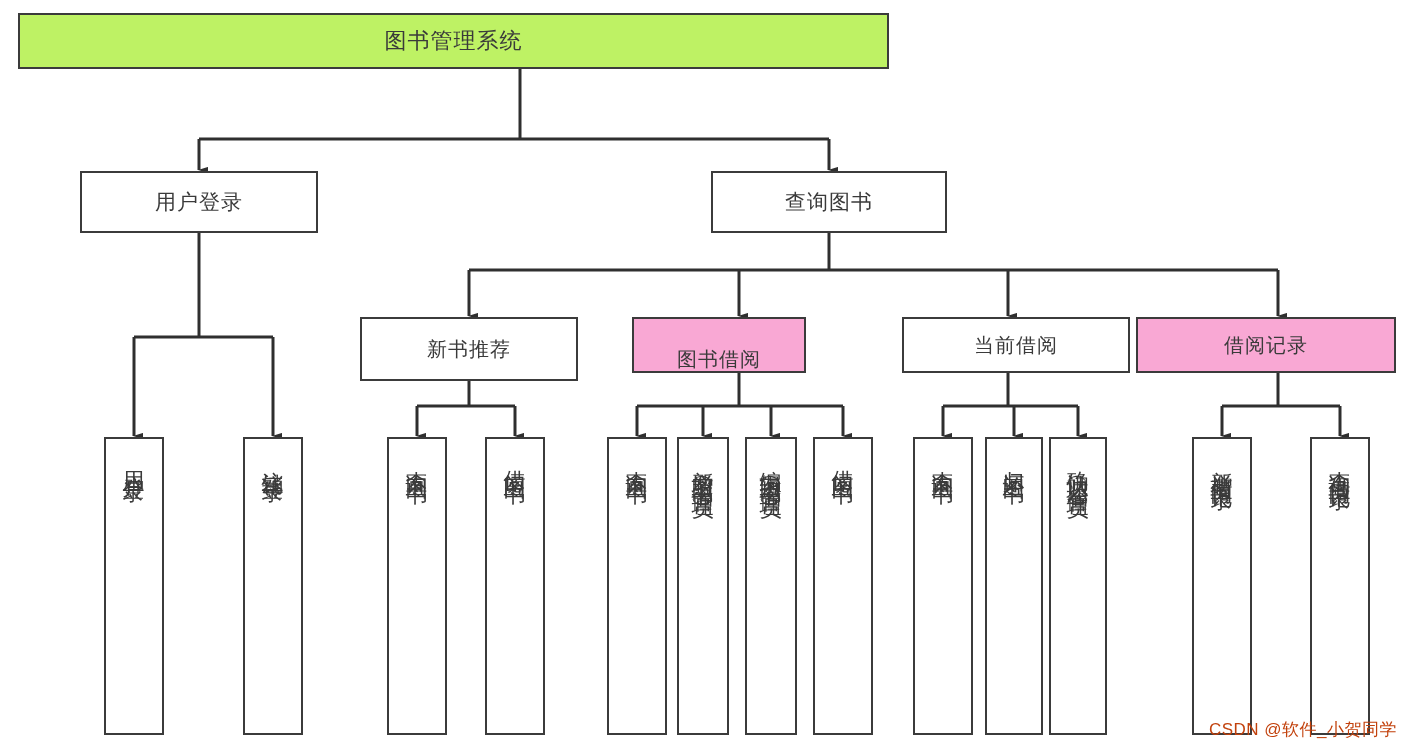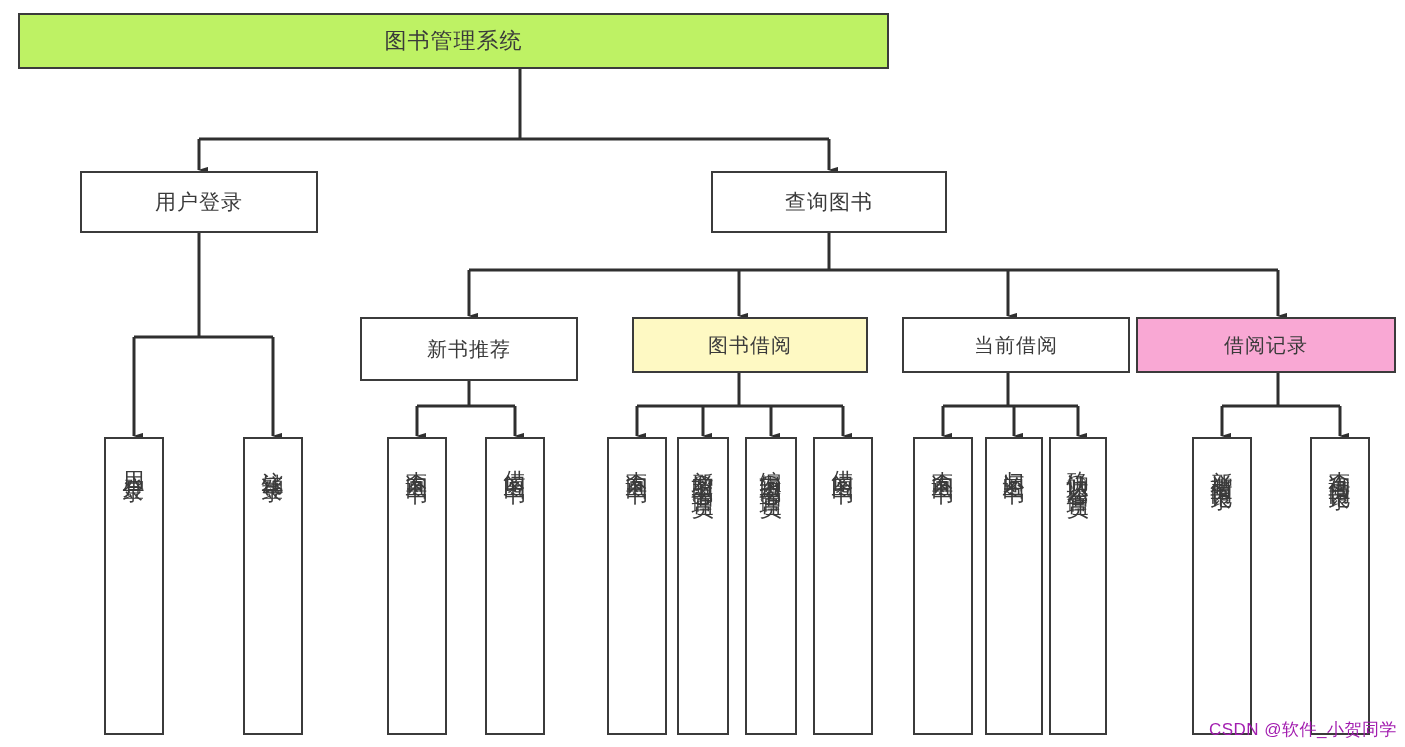--- a/index.html
+++ b/index.html
@@ -6,21 +6,21 @@
   body{width:1405px;height:747px;font-family:"Liberation Sans","DejaVu Sans",sans-serif;overflow:hidden;}
   #diagram-root{position:relative;width:1405px;height:747px;background:#fff;}
   svg.connectors{position:absolute;left:0;top:0;width:1405px;height:747px;pointer-events:none;}
   .node{position:absolute;box-sizing:border-box;background:#ffffff;border:2px solid #3b3b3b;display:flex;align-items:center;justify-content:center;}
   .node-label{color:#3a3a3a;font-size:21px;line-height:1.15;letter-spacing:1px;white-space:nowrap;text-align:center;}
   .node.vertical{align-items:flex-start;padding-top:14px;}
   .node.vertical .node-label{writing-mode:vertical-rl;text-orientation:upright;font-size:22px;letter-spacing:4px;line-height:1.05;white-space:nowrap;}
   .node.root .node-label{font-size:22px;}
   .node.level1 .node-label{font-size:21px;}
   .node.level2 .node-label{font-size:20px;}
-  #watermark{position:absolute;right:8px;bottom:6px;color:#a21caf;font-size:17px;letter-spacing:.5px;white-space:nowrap;}
+  #watermark{position:absolute;right:8px;bottom:6px;color:#c2410c;font-size:17px;letter-spacing:.5px;white-space:nowrap;}
 </style>
 </head>
 <body>
 
 <div id="diagram-root">
   <svg class="connectors" viewBox="0 0 1405 747" xmlns="http://www.w3.org/2000/svg">
     <defs>
       <marker id="arrowhead" markerWidth="10" markerHeight="12" refX="3.2" refY="9.4" orient="auto" markerUnits="userSpaceOnUse">
         <path d="M0,0 L6.4,0 L3.2,10.4 Z" fill="#2f2f2f"></path>
       </marker>
@@ -68,21 +68,21 @@
       </div>
       <div class="node level1" style="left: 80px; top: 171px; width: 238px; height: 62px; border-color: rgb(59, 59, 59); background: rgb(255, 255, 255);">
         <div class="node-label" style="color: rgb(58, 58, 58);">用户登录</div>
       </div>
       <div class="node level1" style="left: 711px; top: 171px; width: 236px; height: 62px; border-color: rgb(59, 59, 59); background: rgb(255, 255, 255);">
         <div class="node-label" style="color: rgb(58, 58, 58);">查询图书</div>
       </div>
       <div class="node level2" style="left: 360px; top: 317px; width: 218px; height: 64px; border-color: rgb(59, 59, 59); background: rgb(255, 255, 255);">
         <div class="node-label" style="color: rgb(58, 58, 58);">新书推荐</div>
       </div>
-      <div class="node level2" style="left: 632px; top: 317px; width: 236px; height: 56px; border-color: rgb(59, 59, 59); background: #fef9c3;">
+      <div class="node level2" style="left: 632px; top: 317px; width: 174px; height: 56px; border-color: rgb(59, 59, 59); background: #f9a8d4; align-items: flex-end;">
         <div class="node-label" style="color: rgb(58, 58, 58);">图书借阅</div>
       </div>
       <div class="node level2" style="left: 902px; top: 317px; width: 228px; height: 56px; border-color: rgb(59, 59, 59); background: rgb(255, 255, 255);">
         <div class="node-label" style="color: rgb(58, 58, 58);">当前借阅</div>
       </div>
       <div class="node level2" style="left: 1136px; top: 317px; width: 260px; height: 56px; border-color: rgb(59, 59, 59); background: #f9a8d4;">
         <div class="node-label" style="color: rgb(58, 58, 58);">借阅记录</div>
       </div>
       <div class="node vertical level3" style="left: 104px; top: 437px; width: 60px; height: 298px; border-color: rgb(59, 59, 59); background: rgb(255, 255, 255);">
         <div class="node-label" style="color: rgb(58, 58, 58);">用户登录</div>

